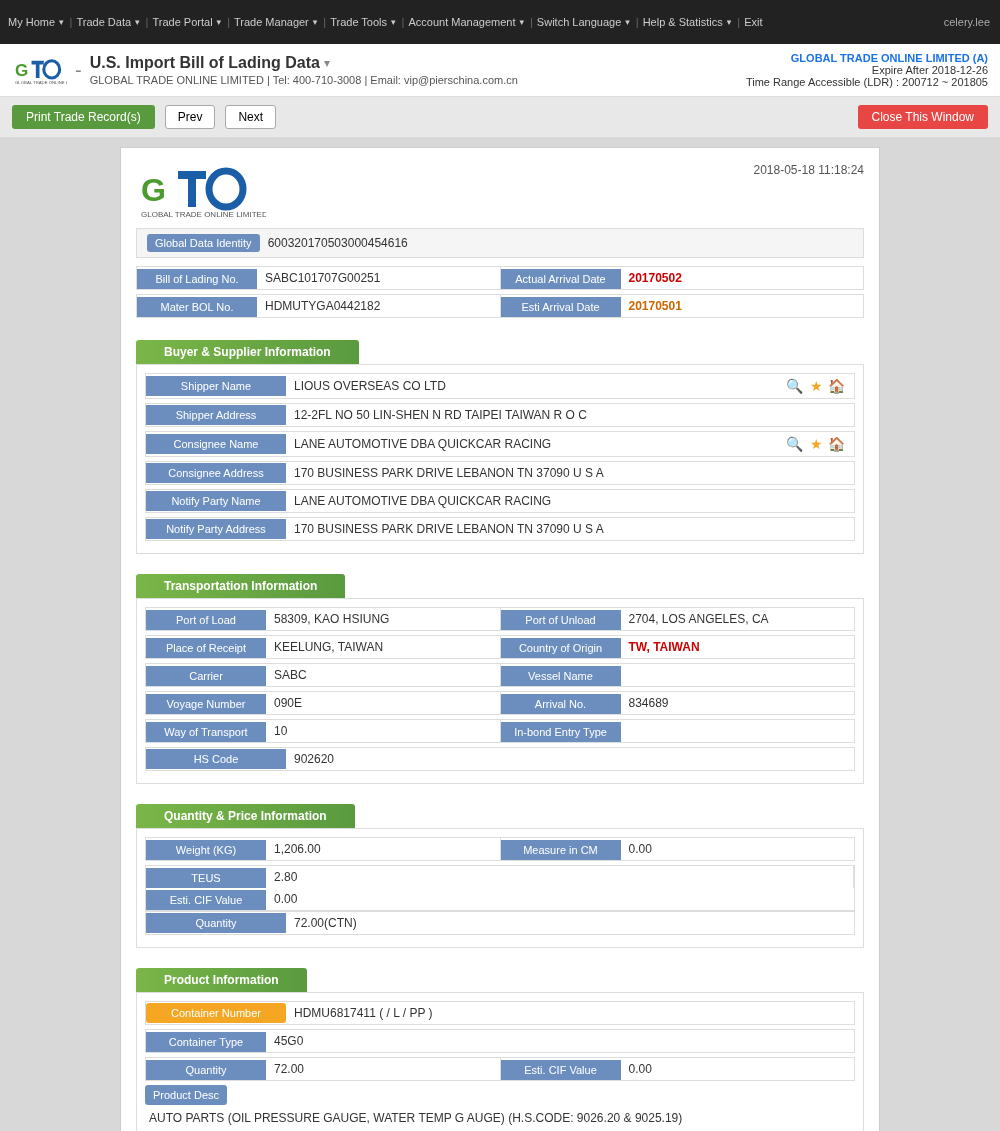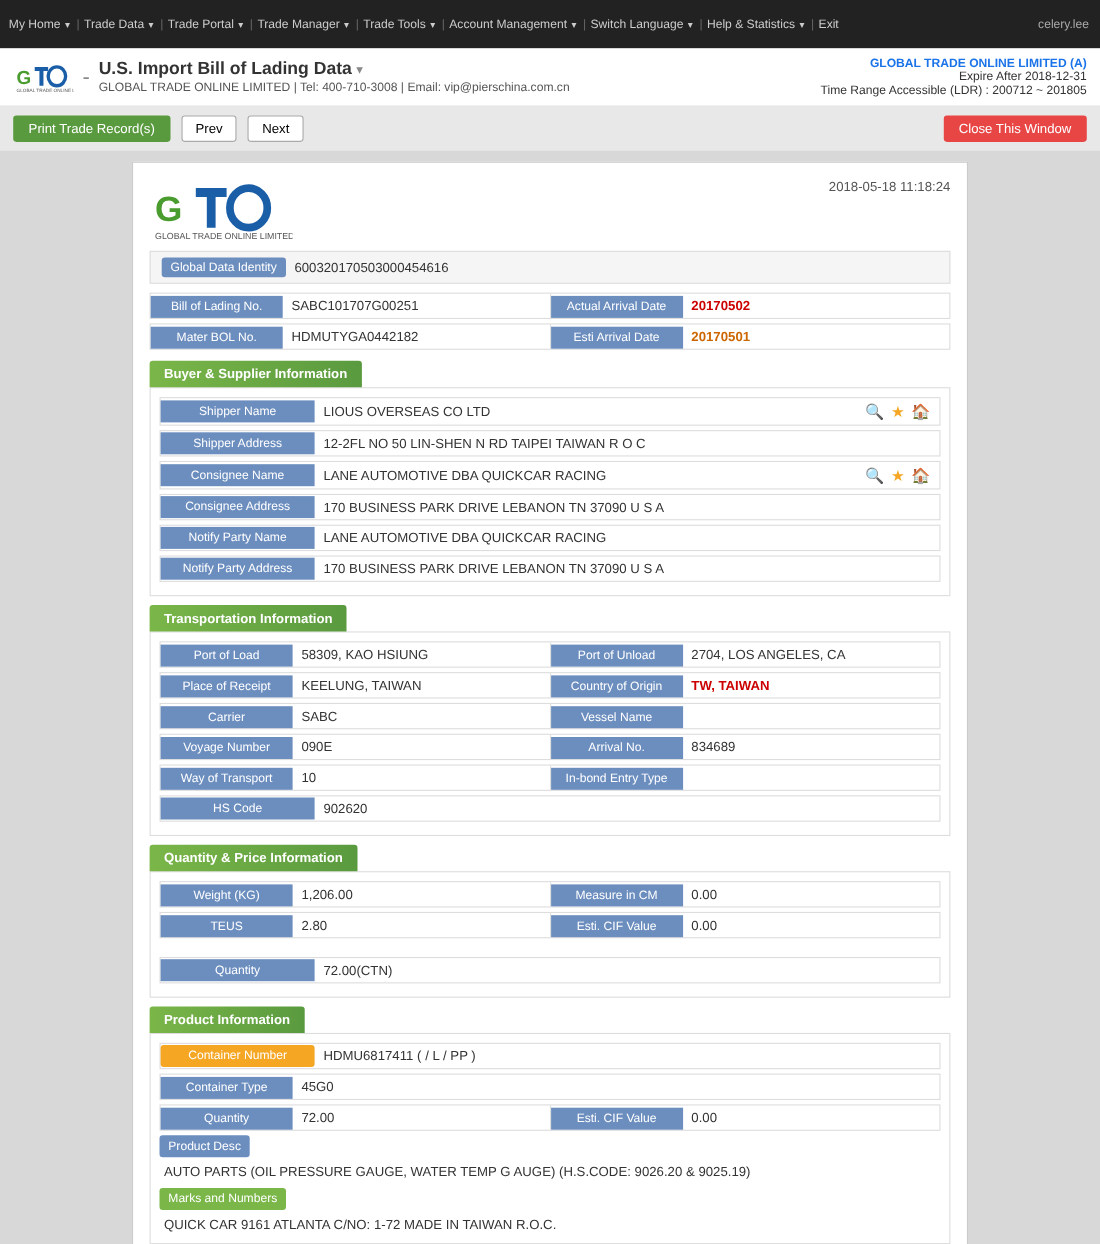--- a/index.html
+++ b/index.html
@@ -145,24 +145,25 @@
       color: #333;
       flex: 1;
     }
     .field-value.red { color: #cc0000; font-weight: bold; }
     .field-value.orange { color: #cc6600; font-weight: bold; }
 
     
     .section-header {
       background: linear-gradient(to right, #7ab648, #5a9a3f);
       color: #fff;
-      padding: 5px 13px;
+      padding: 5px 28px;
       font-size: 12px;
       font-weight: bold;
       border-radius: 3px 3px 0 0;
+      margin-top: 12px;
       margin-bottom: 0;
       display: inline-block;
     }
 
     .section-body {
       border: 1px solid #ddd;
       padding: 8px;
       margin-bottom: 8px;
     }
 
@@ -294,21 +295,21 @@
       <span style="font-size:12px;color:#888;">▾</span>
     </div>
     <div class="header-subtitle">
       <span>GLOBAL TRADE ONLINE LIMITED</span> | 
       <span>Tel: 400-710-3008</span> | 
       <span>Email: vip@pierschina.com.cn</span>
     </div>
   </div>
   <div class="header-right">
     <div class="company-name">GLOBAL TRADE ONLINE LIMITED (A)</div>
-    <div class="expire">Expire After 2018-12-31</div>
+    <div class="expire">Expire After 2018-12-26</div>
     <div class="ldr">Time Range Accessible (LDR) : 200712 ~ 201805</div>
   </div>
 </div>
 
 <div class="action-bar">
   <button class="btn-print">Print Trade Record(s)</button>
   <button class="btn-nav">Prev</button>
   <button class="btn-nav">Next</button>
   <button class="btn-close">Close This Window</button>
 </div>
@@ -477,21 +478,21 @@
           <div class="field-group">
             <span class="field-label">Weight (KG)</span>
             <span class="field-value">1,206.00</span>
           </div>
           <div class="field-group">
             <span class="field-label">Measure in CM</span>
             <span class="field-value">0.00</span>
           </div>
         </div>
 
-        <div class="two-col-row" style="margin-bottom:17px;">
+        <div class="two-col-row" style="margin-bottom:0;flex-direction:column;">
           <div class="field-group">
             <span class="field-label">TEUS</span>
             <span class="field-value">2.80</span>
           </div>
           <div class="field-group">
             <span class="field-label">Esti. CIF Value</span>
             <span class="field-value">0.00</span>
           </div>
         </div>
 

